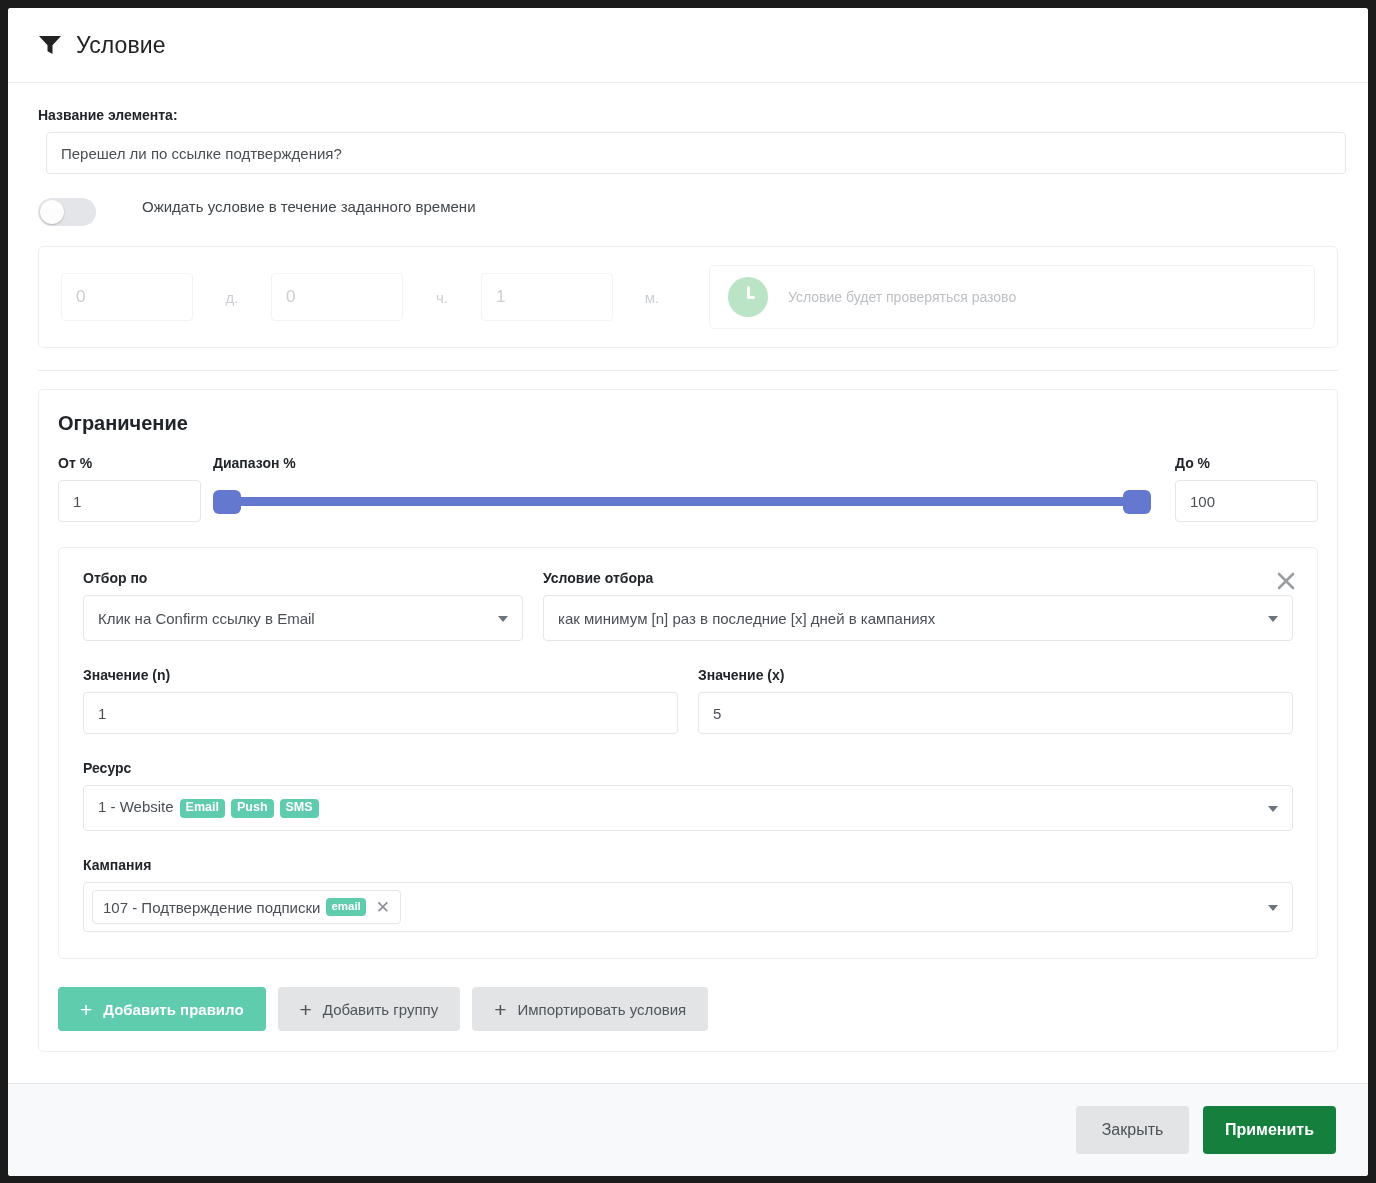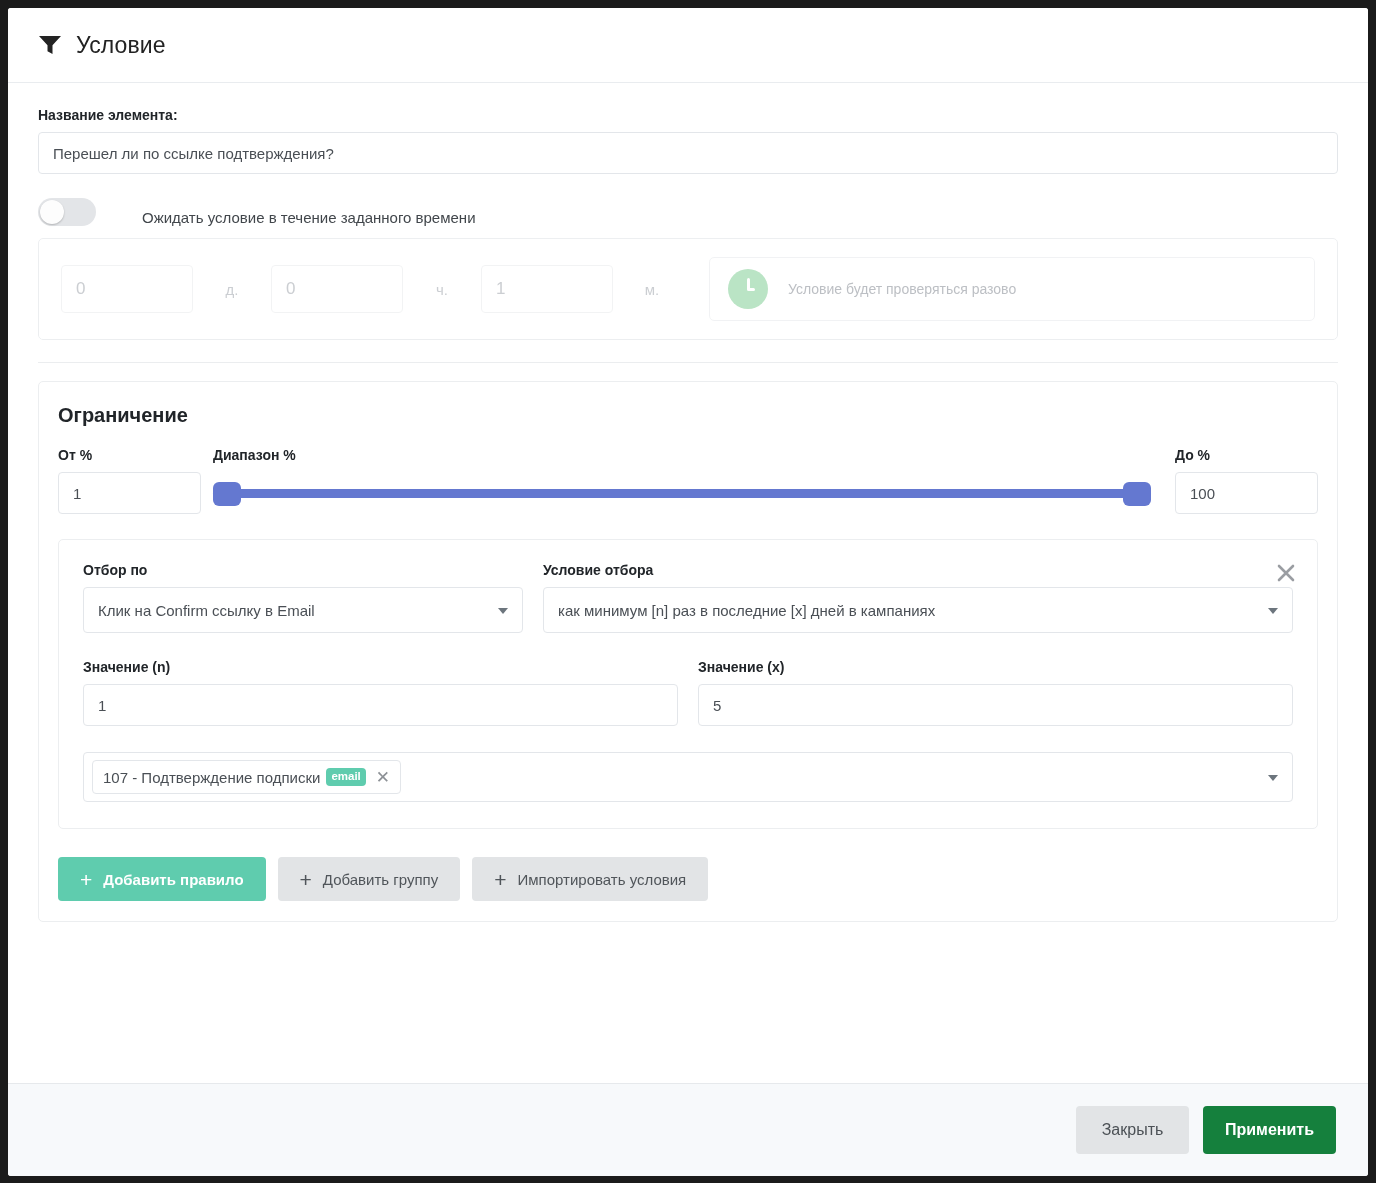--- a/index.html
+++ b/index.html
@@ -51,24 +51,25 @@
     font-size: 14px; font-weight: 700; color: #212529;
     margin-bottom: 9px; display: block;
   }
   .text-input {
     width: 100%; height: 42px;
     border: 1px solid #e3e6ea; border-radius: 4px;
     background: #fff; color: #4a4f55; font-size: 15px;
     padding: 0 14px;
     font-family: inherit;
     outline: none;
-  }
-
-  
-  .toggle-row { display: flex; align-items: flex-end; margin: 24px 0 12px 0; }
+    margin-left: 8px;
+  }
+
+  
+  .toggle-row { display: flex; align-items: flex-start; margin: 24px 0 20px 0; }
   .toggle {
     width: 58px; height: 28px; border-radius: 14px;
     background: #e3e5e8; position: relative; flex: 0 0 58px;
     cursor: pointer;
   }
   .toggle .knob {
     position: absolute; left: 2px; top: 2px;
     width: 24px; height: 24px; border-radius: 50%;
     background: #fdfdfd;
     box-shadow: 0 1px 2px rgba(0,0,0,.22);
@@ -342,22 +343,32 @@
             <div class="rule-col">
               <label class="field-label">Значение (n)</label>
               <input class="num-input" type="text" value="1" style="">
             </div>
             <div class="rule-col">
               <label class="field-label">Значение (x)</label>
               <input class="num-input" type="text" value="5" style="">
             </div>
           </div>
 
-
           <div class="mt-row">
+            <label class="field-label">Ресурс</label>
+            <div class="select">
+              <span class="sel-text">
+                <span>1 - Website</span><span class="badge">Email</span><span class="badge">Push</span><span class="badge">SMS</span>
+              </span>
+              <span class="caret"></span>
+            </div>
+          </div>
+
+          <div class="mt-row">
+            <label class="field-label">Кампания</label>
             <div class="select chips">
               <span class="chip">
                 <span>107 - Подтверждение подписки</span>
                   <span class="badge sm">email</span>
                 <span class="chip-x">✕</span>
               </span>
               <span class="caret"></span>
             </div>
           </div>
         </div>

